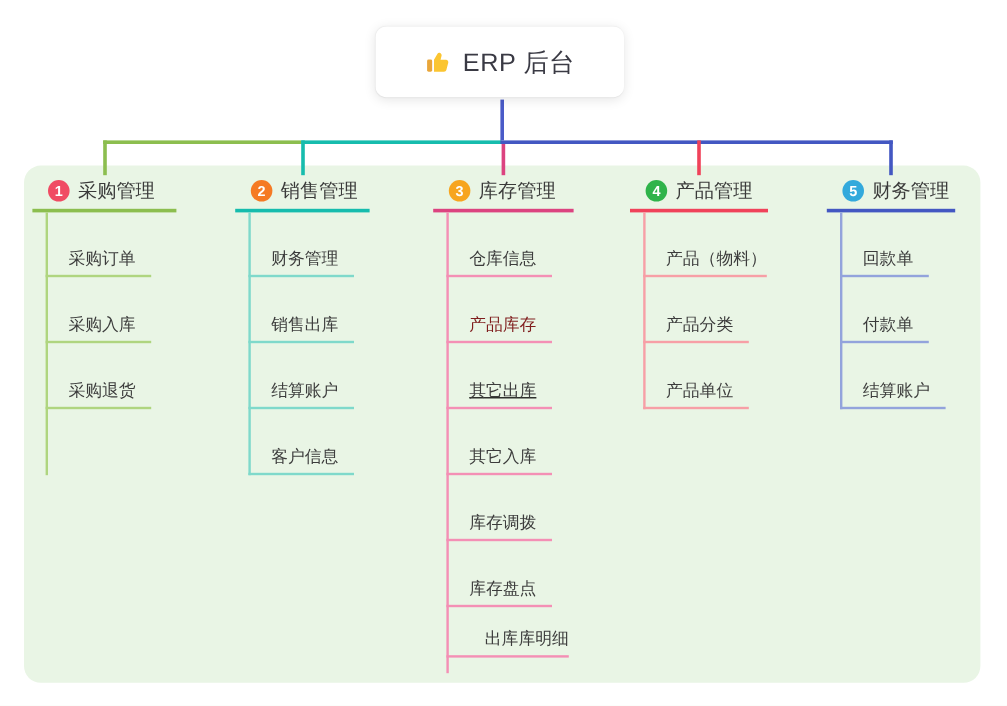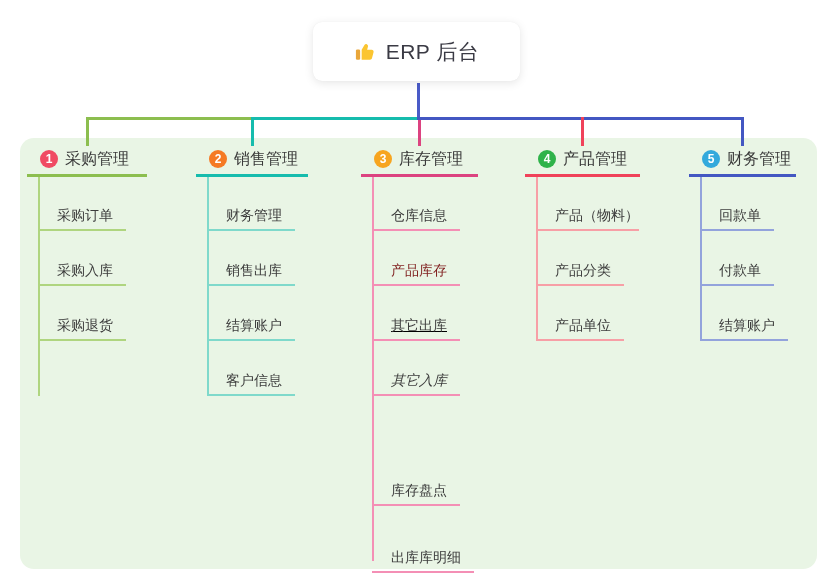--- a/index.html
+++ b/index.html
@@ -98,27 +98,30 @@
         <div class="spine" style="top: 33px; height: 384px; background: rgb(244, 143, 181);"></div>
         <div class="child" style="top: 59px; width: 88px; border-bottom-color: rgb(244, 143, 181);">
           <span class="child-label" style="color: rgb(60, 60, 60); margin-top: 19px;">仓库信息</span>
         </div>
         <div class="child" style="top: 114px; width: 88px; border-bottom-color: rgb(244, 143, 181);">
           <span class="child-label" style="color: #7f1d1d;">产品库存</span>
         </div>
         <div class="child" style="top: 169px; width: 88px; border-bottom-color: rgb(244, 143, 181); text-decoration: underline;">
           <span class="child-label" style="color: rgb(60, 60, 60);">其它出库</span>
         </div>
-        <div class="child" style="top: 224px; width: 88px; border-bottom-color: rgb(244, 143, 181); font-style: italic;">
+        <div class="child" style="top: 224px; width: 88px; border-bottom-color: rgb(244, 143, 181);">
           <span class="child-label" style="color: rgb(60, 60, 60);">其它入库</span>
+        </div>
+        <div class="child" style="top: 279px; width: 88px; border-bottom-color: rgb(244, 143, 181);">
+          <span class="child-label" style="color: rgb(60, 60, 60);">库存调拨</span>
         </div>
         <div class="child" style="top: 334px; width: 88px; border-bottom-color: rgb(244, 143, 181);">
           <span class="child-label" style="color: rgb(60, 60, 60);">库存盘点</span>
         </div>
-        <div class="child" style="top: 401px; width: 102px; border-bottom-color: rgb(244, 143, 181);">
+        <div class="child" style="top: 376px; width: 102px; border-bottom-color: rgb(244, 143, 181); justify-content: flex-end;">
           <span class="child-label" style="color: rgb(60, 60, 60);">出库库明细</span>
         </div>
       </div>
       <div class="branch" style="left: 525px; width: 115px;">
         <div class="branch-header" style="border-bottom-color: rgb(240, 66, 90);">
           <span class="badge" style="background: rgb(47, 179, 74);">4</span>
           <span class="branch-label">产品管理</span>
         </div>
         <div class="spine" style="top: 33px; height: 164px; background: rgb(247, 159, 166);"></div>
         <div class="child" style="top: 59px; width: 103px; border-bottom-color: rgb(247, 159, 166);">

